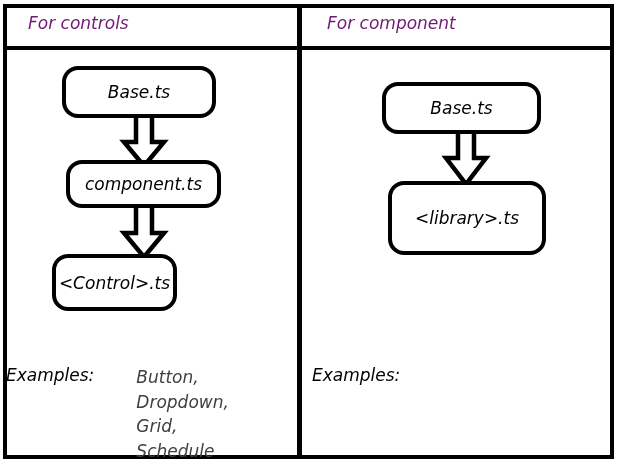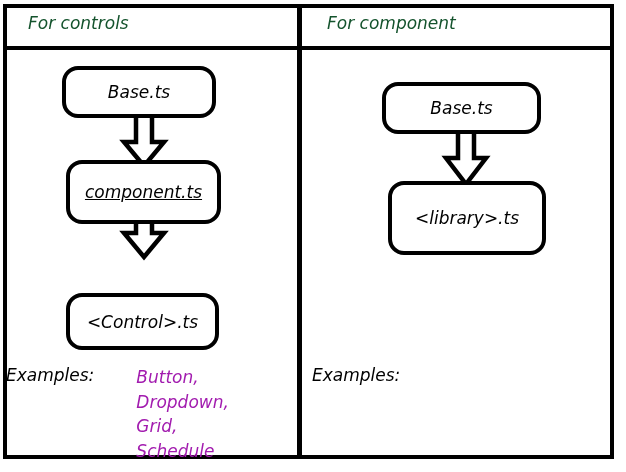--- a/index.html
+++ b/index.html
@@ -46,21 +46,21 @@
     height: 455px;
     background: #000000;
   }
 
   
   .panel-header {
     position: absolute;
     top: 13px;
     font-style: italic;
     font-size: 17px;
-    color: #14532d;
+    color: #701a75;
     white-space: nowrap;
   }
   .panel-header.left  { left: 28px; }
   .panel-header.right { left: 327px; }
 
   
   .node {
     position: absolute;
     box-sizing: border-box;
     border: 4px solid #000000;
@@ -73,22 +73,22 @@
   }
   .node-label {
     font-style: italic;
     font-size: 17px;
     color: #000000;
     white-space: nowrap;
   }
 
   
   #node-ctrl-base      { left: 62px;  top: 66px;  width: 154px; height: 52px; }
-  #node-ctrl-component { left: 66px;  top: 160px; width: 155px; height: 64px; text-decoration: underline; }
-  #node-ctrl-control   { left: 66px;  top: 254px; width: 153px; height: 57px; margin-top: 39px; }
+  #node-ctrl-component { left: 66px;  top: 160px; width: 155px; height: 48px; }
+  #node-ctrl-control   { left: 52px;  top: 254px; width: 125px; height: 57px; }
   #node-lib-base       { left: 382px; top: 82px;  width: 159px; height: 52px; }
   #node-lib-library    { left: 388px; top: 181px; width: 158px; height: 74px; }
 
   
   .arrow {
     position: absolute;
     z-index: 2;
   }
   .arrow svg { display: block; overflow: visible; }
 
@@ -100,21 +100,21 @@
   }
   .examples-label {
     font-style: italic;
     font-size: 17px;
     color: #000000;
     white-space: nowrap;
   }
   .examples-list {
     font-style: italic;
     font-size: 17px;
-    color: #a21caf;
+    color: #404040;
     line-height: 1.45;
     white-space: pre-line;
   }
   #examples-controls  { left: 6px;   top: 365px; }
   #examples-controls .examples-list  { margin-left: 42px; }
   #examples-libraries { left: 312px; top: 365px; }
   #examples-libraries .examples-list { margin-left: 46px; }
 </style>
 </head>
 <body>

